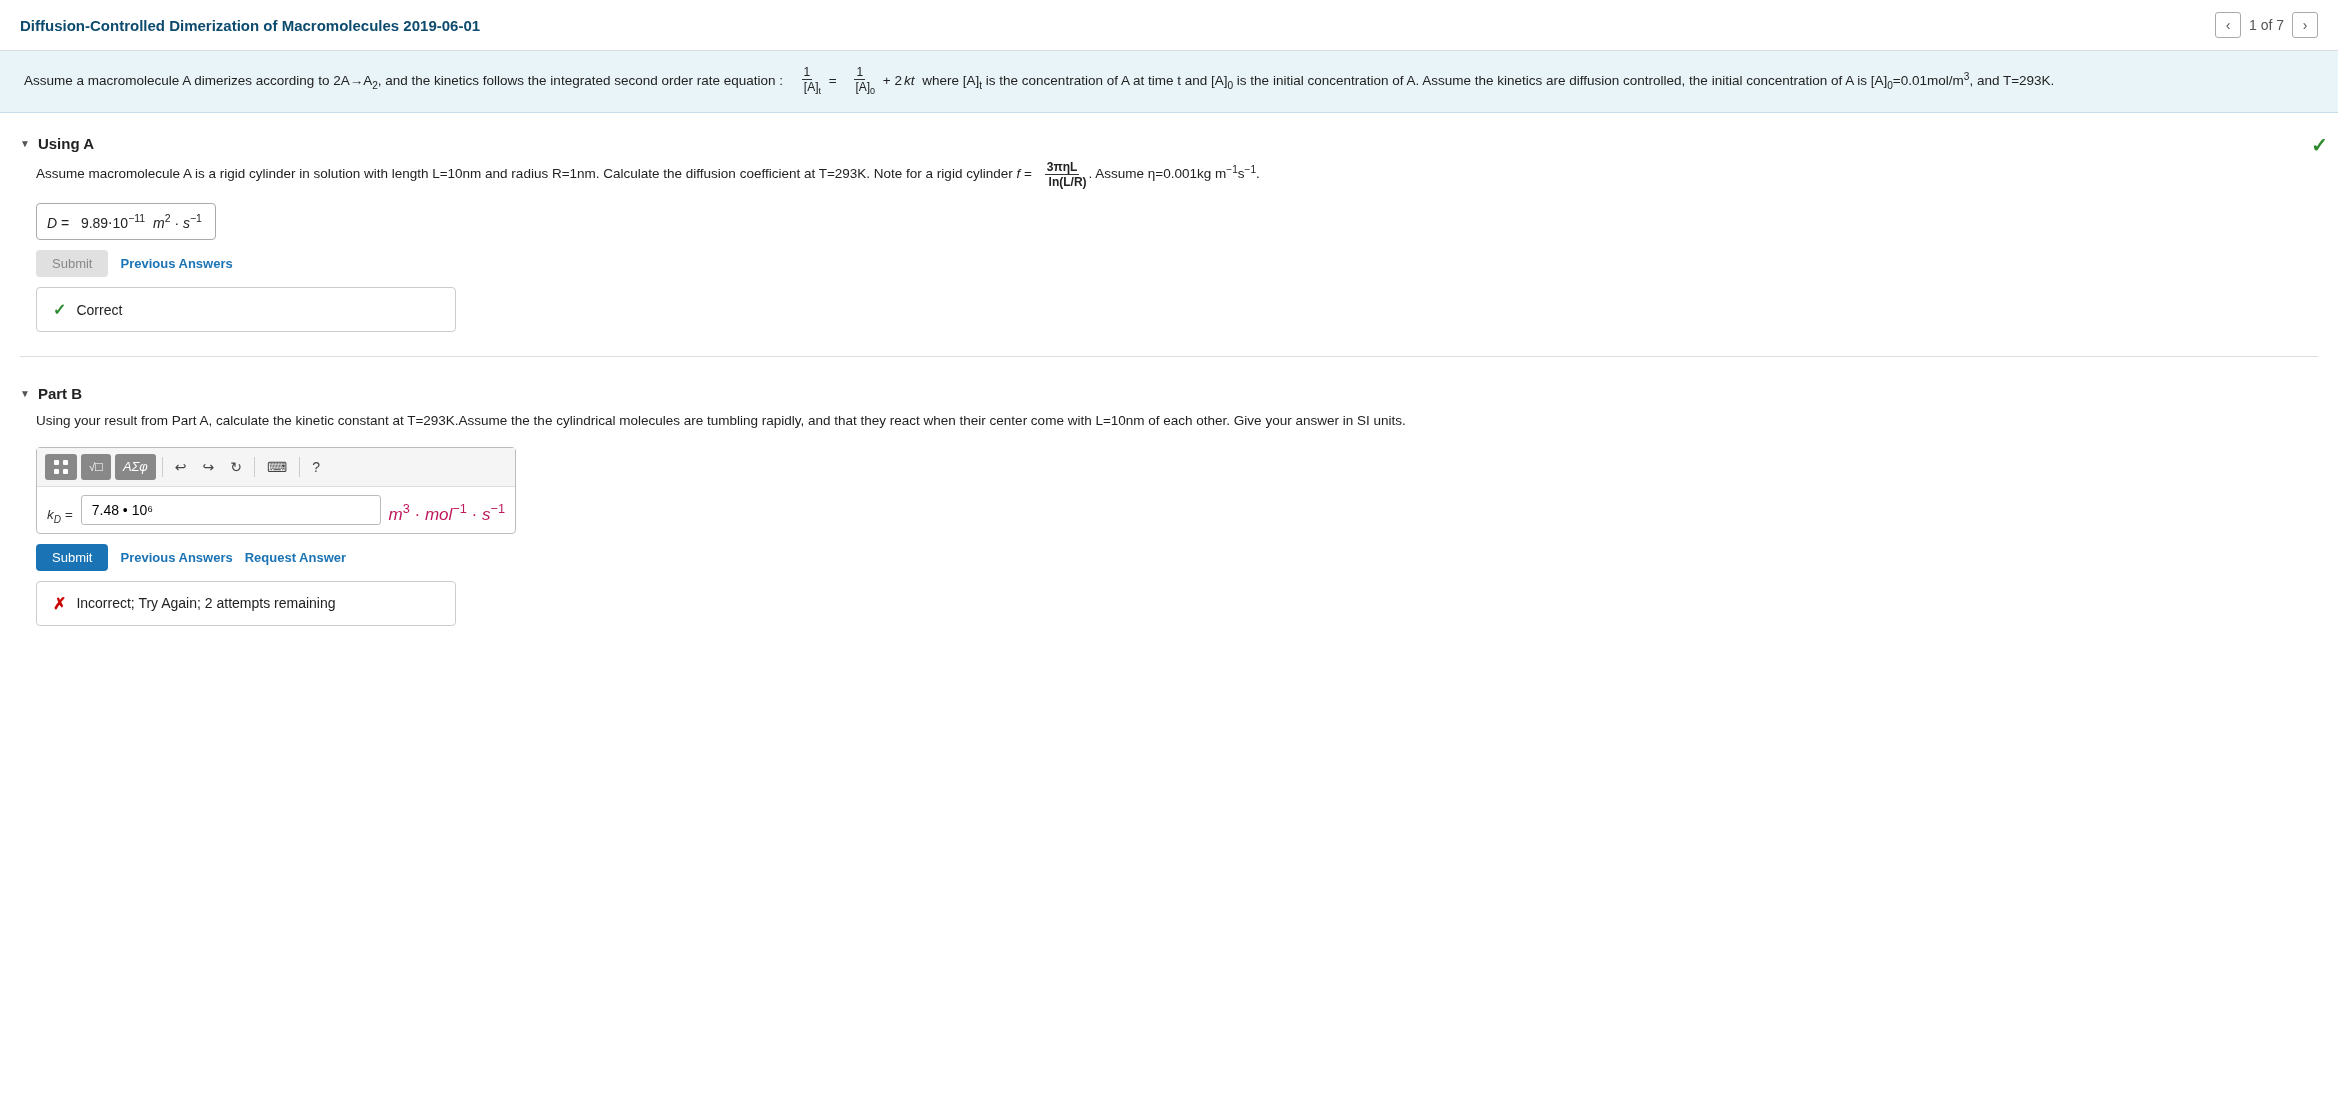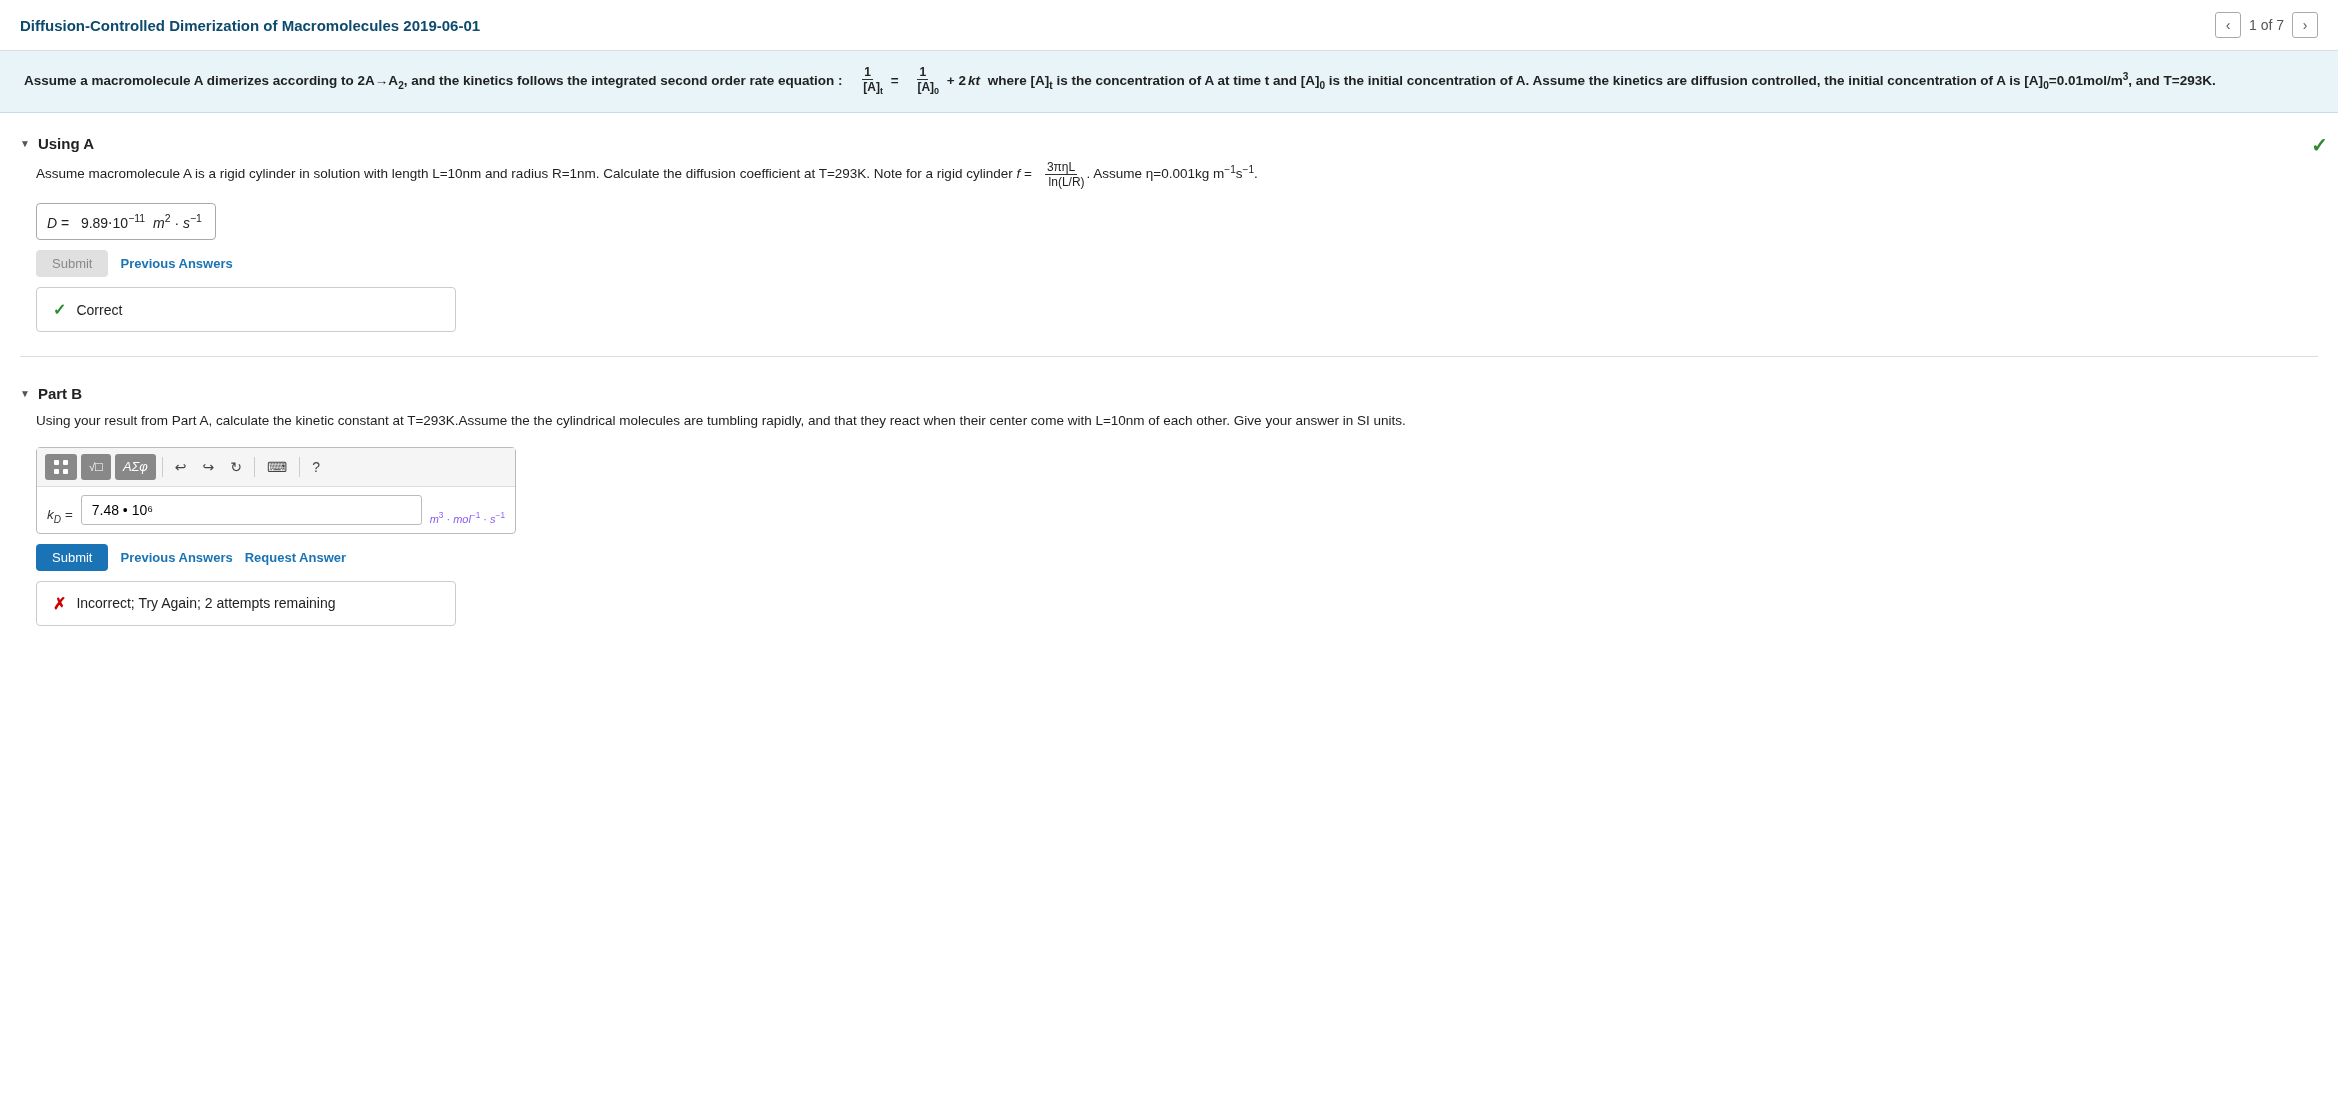--- a/index.html
+++ b/index.html
@@ -46,21 +46,20 @@
       justify-content: center;
     }
 
     
     .intro-box {
       background: #e8f4f8;
       border-bottom: 1px solid #c5dde8;
       padding: 14px 24px;
       font-size: 13.5px;
       line-height: 1.6;
-      font-weight: bold;
     }
 
     
     .content {
       padding: 10px 20px 20px 20px;
       position: relative;
     }
 
     
     .part-section {
@@ -106,22 +105,22 @@
       border: 1px solid #aaa;
       border-radius: 4px;
       padding: 8px 10px;
       font-size: 14px;
       min-width: 180px;
       background: #fff;
       color: #222;
     }
 
     .answer-unit {
-      font-size: 11px;
-      color: #8b5cf6;
+      font-size: 17px;
+      color: #be185d;
       white-space: nowrap;
     }
 
     
     .action-row {
       display: flex;
       align-items: center;
       gap: 12px;
       margin-bottom: 10px;
     }
@@ -343,21 +342,21 @@
   <div class="part-section">
     <div class="part-header">
       <span class="chevron">▼</span>
       <span>Using A</span>
     </div>
 
     <div class="part-body">
       <p class="part-question">
         Assume macromolecule A is a rigid cylinder in solution with length L=10nm and radius R=1nm. Calculate the diffusion coefficient at T=293K. Note for a rigid cylinder
         <i>f</i> =
-        <span style="display: inline-flex; align-items: center; gap: 2px; vertical-align: middle;">
+        <span style="display: inline-flex; align-items: center; gap: 2px; vertical-align: middle; font-weight: bold;">
           <span class="math-frac">
               <span class="num">3πηL</span>
               <span class="den">ln(L/R)</span>
             </span>
         </span>.
         Assume η=0.001kg m<sup>−1</sup>s<sup>−1</sup>.
       </p>
 
       <div class="answer-row">
         <div class="answer-input-box">

